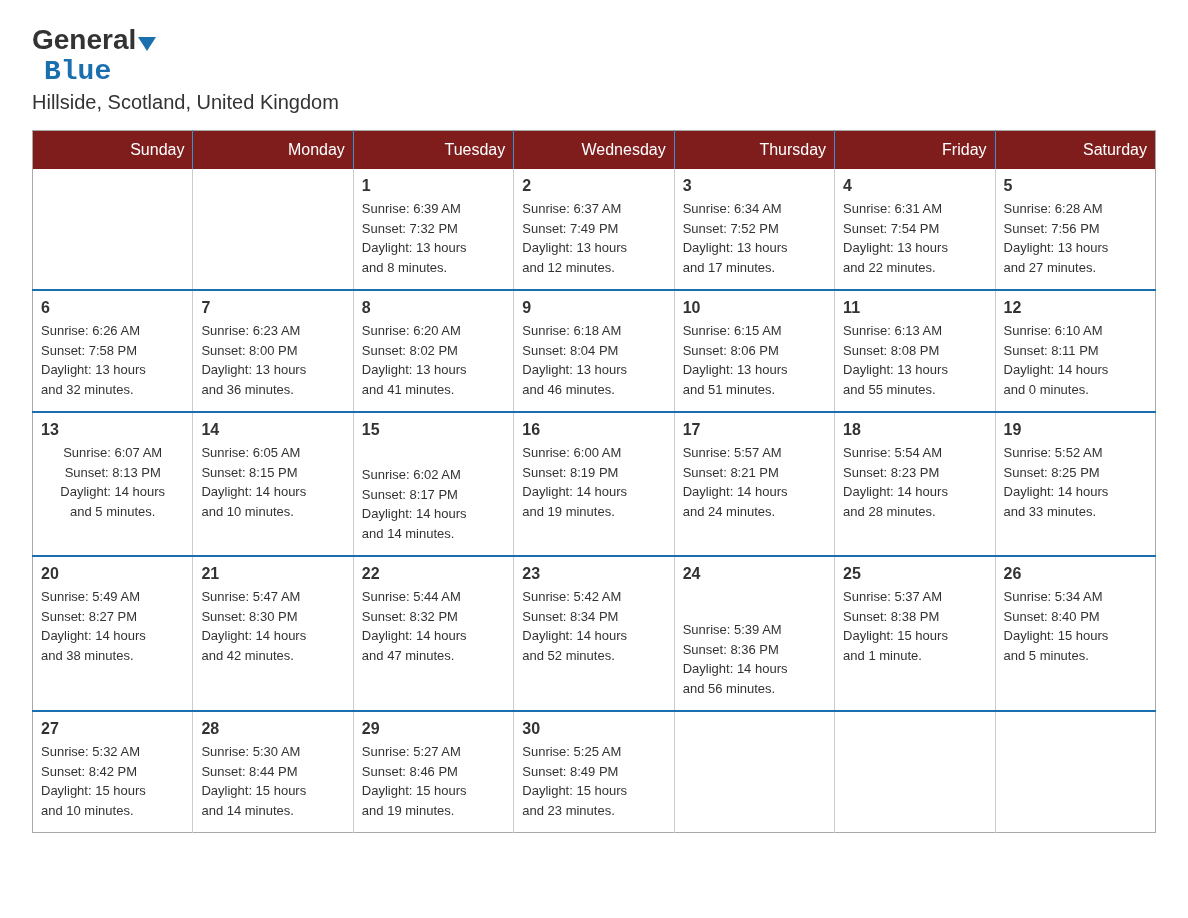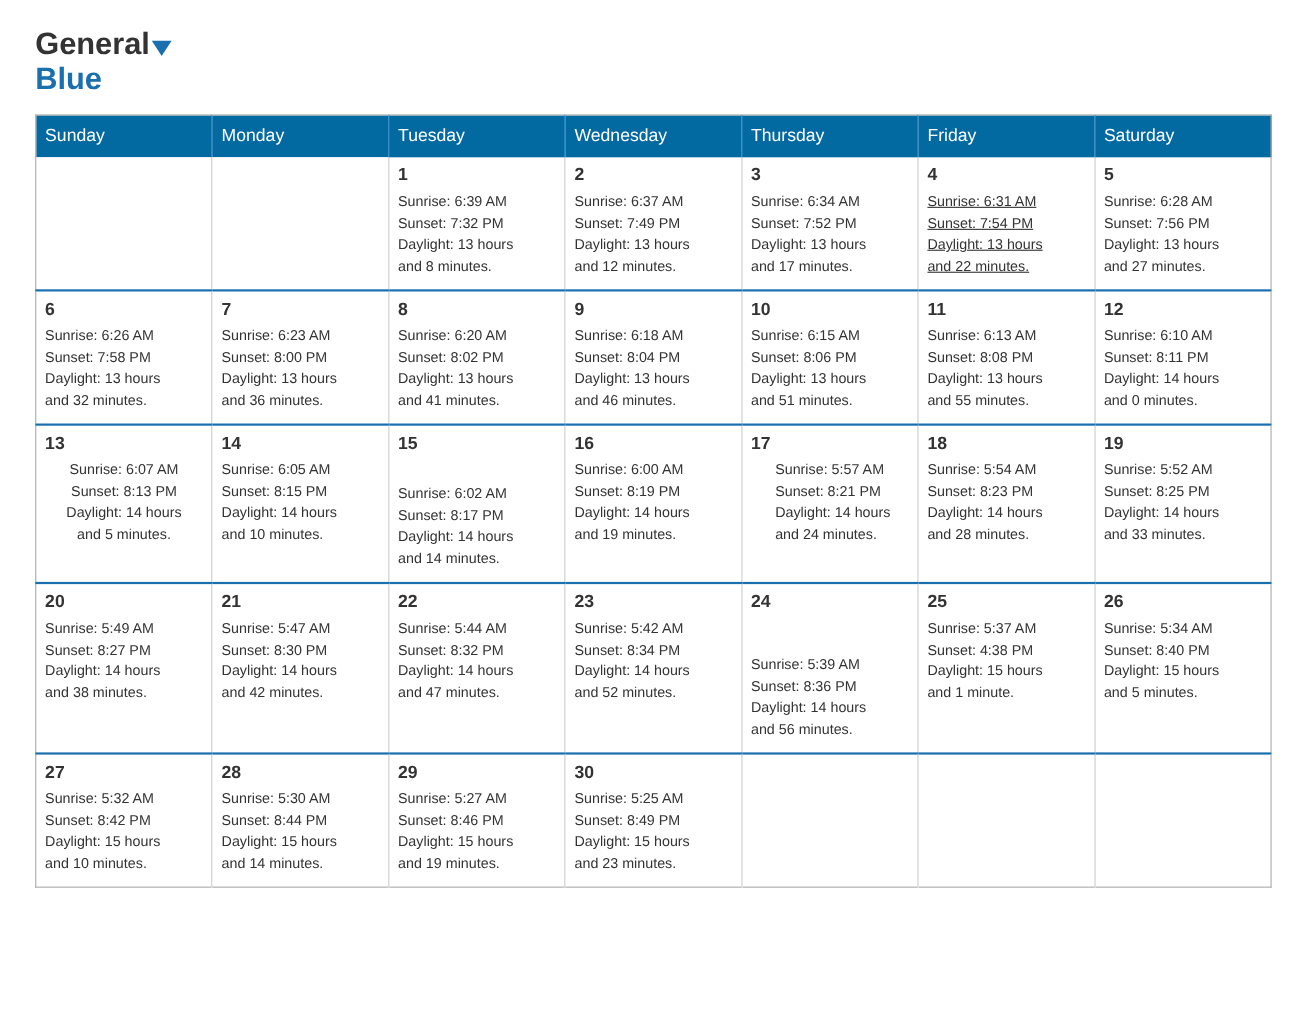--- a/index.html
+++ b/index.html
@@ -35,26 +35,26 @@
       color: #333;
       font-weight: normal;
       margin-top: 4px;
     }
     .calendar-table {
       width: 100%;
       border-collapse: collapse;
       border: 1px solid #aaa;
     }
     .calendar-table thead th {
-      background-color: #0369a1;
+      background-color: #7f1d1d;
       color: #fff;
       padding: 10px 8px;
       font-size: 16px;
       font-weight: normal;
-      text-align: left;
+      text-align: right;
       border-right: 1px solid #3a8fcf;
     }
     .calendar-table thead th:last-child {
       border-right: none;
     }
     .calendar-table tbody td {
       vertical-align: top;
       padding: 8px 8px 12px 8px;
       border-right: 1px solid #ccc;
       border-bottom: 2px solid #1a6faf;
@@ -84,24 +84,25 @@
       background: #fff;
     }
   </style>
 </head>
 <body>
 
 <div class="header-area">
   <div class="logo-area">
     <div>
       <span style="font-size:28px;font-weight:bold;color:#333;">General</span><span style="display:inline-block;width:0;height:0;border-left:9px solid transparent;border-right:9px solid transparent;border-top:14px solid #1a6faf;vertical-align:middle;margin-left:2px;margin-bottom:2px;"></span><br>
-      <span style="font-size:28px;font-weight:bold;color:#1a6faf;margin-left:0;">Blue</span>
+      <span style="font-size:28px;font-weight:bold;color:#1a6faf;margin-left:12px;font-family:Liberation Mono, monospace;">Blue</span>
     </div>
   </div>
   <div class="title-area">
+    <div class="location-title">Hillside, Scotland, United Kingdom</div>
   </div>
 </div>
 
 <table class="calendar-table">
   <thead>
     <tr>
     <th>Sunday</th>
         <th>Monday</th>
         <th>Tuesday</th>
         <th>Wednesday</th>
@@ -130,21 +131,21 @@
         </td>
         <td>
           <span class="day-number">3</span>
           <div class="day-info" style="white-space: pre-line;">Sunrise: 6:34 AM
 Sunset: 7:52 PM
 Daylight: 13 hours
 and 17 minutes.</div>
         </td>
         <td>
           <span class="day-number">4</span>
-          <div class="day-info" style="white-space: pre-line; text-decoration: underline;">Sunrise: 6:31 AM
+          <div class="day-info" style="white-space: pre-line;">Sunrise: 6:31 AM
 Sunset: 7:54 PM
 Daylight: 13 hours
 and 22 minutes.</div>
         </td>
         <td>
           <span class="day-number">5</span>
           <div class="day-info" style="white-space: pre-line;">Sunrise: 6:28 AM
 Sunset: 7:56 PM
 Daylight: 13 hours
 and 27 minutes.</div>
@@ -225,21 +226,21 @@
         </td>
         <td>
           <span class="day-number">16</span>
           <div class="day-info" style="white-space: pre-line;">Sunrise: 6:00 AM
 Sunset: 8:19 PM
 Daylight: 14 hours
 and 19 minutes.</div>
         </td>
         <td>
           <span class="day-number">17</span>
-          <div class="day-info" style="white-space: pre-line; margin-left: 22px;">Sunrise: 5:57 AM
+          <div class="day-info" style="white-space: pre-line;">Sunrise: 5:57 AM
 Sunset: 8:21 PM
 Daylight: 14 hours
 and 24 minutes.</div>
         </td>
         <td>
           <span class="day-number">18</span>
           <div class="day-info" style="white-space: pre-line;">Sunrise: 5:54 AM
 Sunset: 8:23 PM
 Daylight: 14 hours
 and 28 minutes.</div>
@@ -284,21 +285,21 @@
         <td>
           <span class="day-number">24</span>
           <div class="day-info" style="white-space: pre-line; margin-top: 37px;">Sunrise: 5:39 AM
 Sunset: 8:36 PM
 Daylight: 14 hours
 and 56 minutes.</div>
         </td>
         <td>
           <span class="day-number">25</span>
           <div class="day-info" style="white-space: pre-line;">Sunrise: 5:37 AM
-Sunset: 4:38 PM
+Sunset: 8:38 PM
 Daylight: 15 hours
 and 1 minute.</div>
         </td>
         <td>
           <span class="day-number">26</span>
           <div class="day-info" style="white-space: pre-line;">Sunrise: 5:34 AM
 Sunset: 8:40 PM
 Daylight: 15 hours
 and 5 minutes.</div>
         </td>

